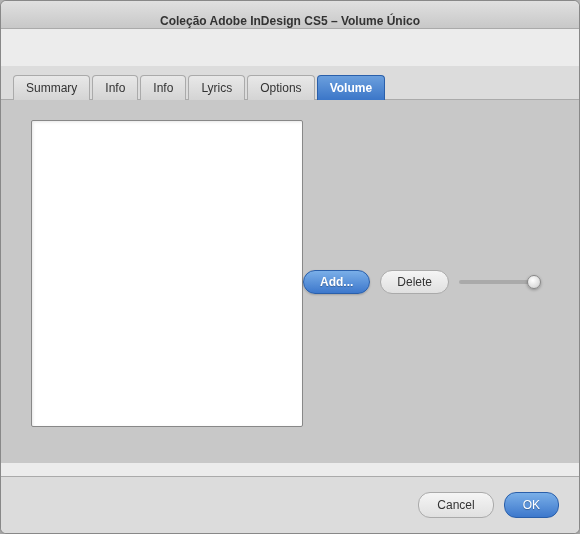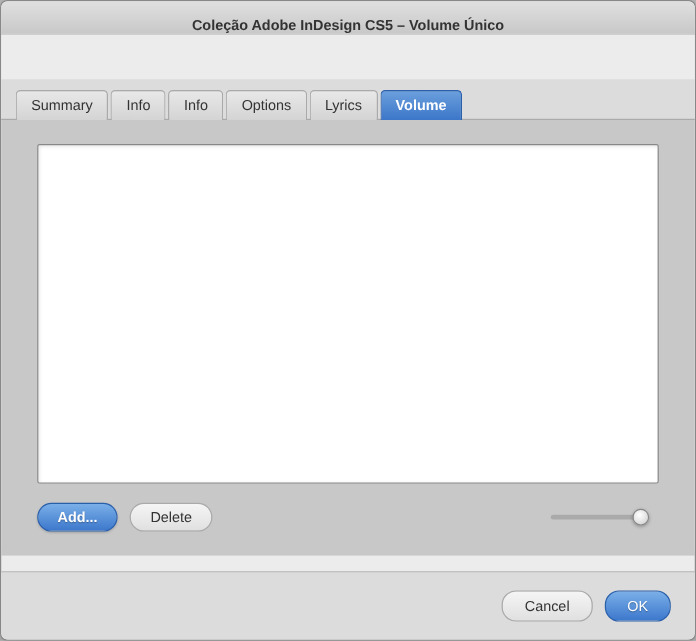--- a/index.html
+++ b/index.html
@@ -83,21 +83,21 @@
       color: white;
       border-color: #2a5faa;
       font-weight: bold;
     }
 
     .main-panel {
       flex: 1;
       background: #c8c8c8;
       padding: 20px 30px;
       display: flex;
-      flex-direction: column;
+      flex-direction: row;
     }
 
     .artwork-box {
       background: white;
       border: 1px solid #888;
       border-radius: 2px;
       flex: 1;
       margin-bottom: 16px;
       min-height: 200px;
       box-shadow: inset 1px 1px 3px rgba(0,0,0,0.1);
@@ -203,22 +203,22 @@
 <div class="window">
   <div class="title-bar">
     <span class="title-text">Coleção Adobe InDesign CS5 – Volume Único</span>
   </div>
 
   <div class="content-area">
     <div class="tabs-container">
       <div class="tab">Summary</div>
       <div class="tab">Info</div>
       <div class="tab">Info</div>
+      <div class="tab">Lyrics</div>
       <div class="tab">Options</div>
-      <div class="tab">Lyrics</div>
       <div class="tab active">Volume</div>
     </div>
 
     <div class="main-panel">
       <div class="artwork-box"></div>
       <div class="controls-row">
         <button class="btn-add">Add...</button>
         <button class="btn-delete">Delete</button>
         <div class="slider-container">
           <div class="slider-track">

